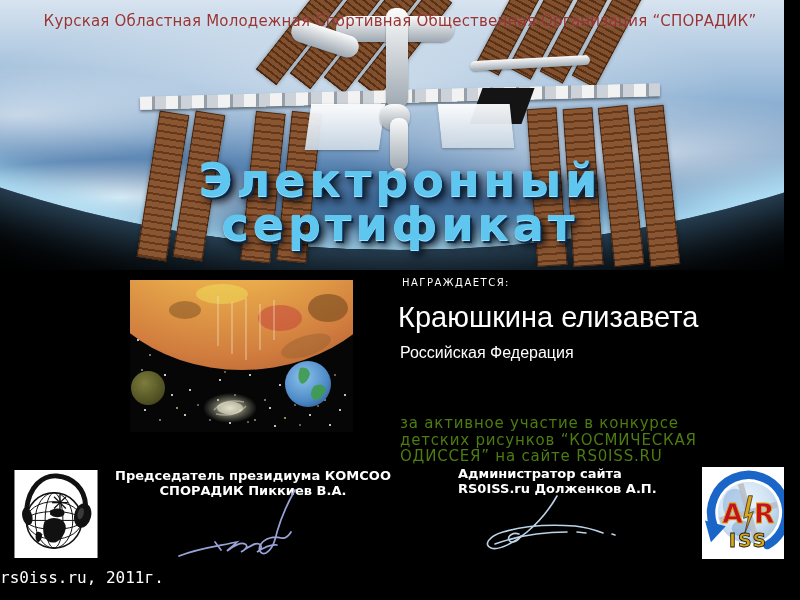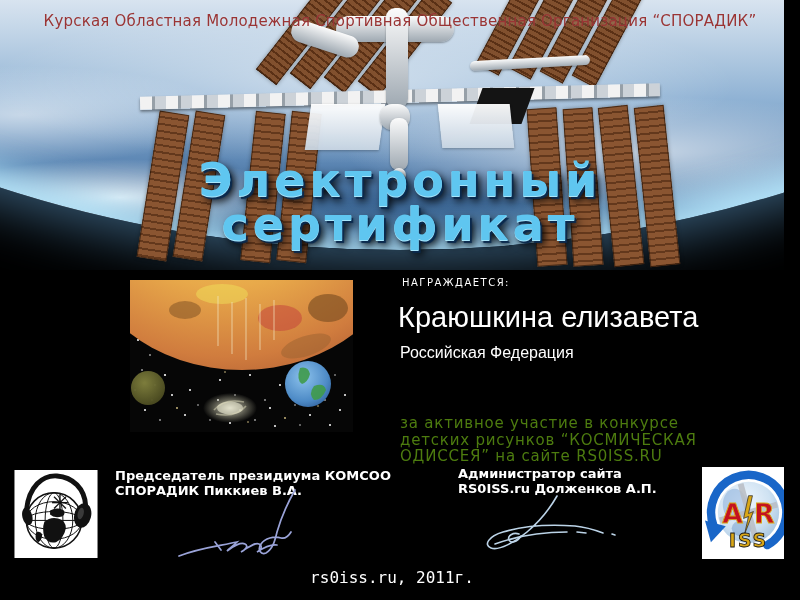--- a/index.html
+++ b/index.html
@@ -50,26 +50,26 @@
   .award-label { position:absolute; left:402px; top:277px; color:#fff; font-size:10px; font-weight:normal; letter-spacing:1.5px; }
   .recipient  { position:absolute; left:398px; top:301px; color:#fff; font-size:29px;
                 font-family:"Liberation Sans", sans-serif; }
   .country    { position:absolute; left:400px; top:344px; color:#fff; font-size:16px;
                 font-family:"Liberation Sans", sans-serif; }
   .reason     { position:absolute; left:400px; top:391px; color:#4d7c0f; font-size:15px;
                 line-height:16.5px; letter-spacing:.8px;margin-top:24px; }
   
   .logo-left  { position:absolute; left:14px;  top:470px; width:84px; height:88px; }
   .logo-right { position:absolute; left:702px; top:467px; width:93px; height:92px; }
-  .sig-left-block  { position:absolute; left:115px; top:468px; color:#fff; font-size:13px; font-weight:600; line-height:15px; }
+  .sig-left-block  { position:absolute; left:115px; top:468px; color:#fff; font-size:13px; font-weight:600; line-height:15px;text-align:center; }
   .sig-right-block { position:absolute; left:458px; top:466px; color:#fff; font-size:13px; font-weight:600; line-height:15px; }
   .sig-right-block b { font-weight:800; }
   .signature-left  { position:absolute; left:175px; top:488px; width:190px; height:78px; }
   .signature-right { position:absolute; left:465px; top:492px; width:155px; height:72px; }
-  .site-footer { position:absolute; left:0; top:568px; width:100%; text-align:center;
+  .site-footer { position:absolute; left:0; top:568px; width:100%; text-align:left;
     color:#fff; font-size:16px; font-family:"DejaVu Sans Mono", monospace; }
 </style>
 </head>
 <body>
 
 <div class="cert">
 
   <div class="hero">
     <div class="earth"></div>
 

